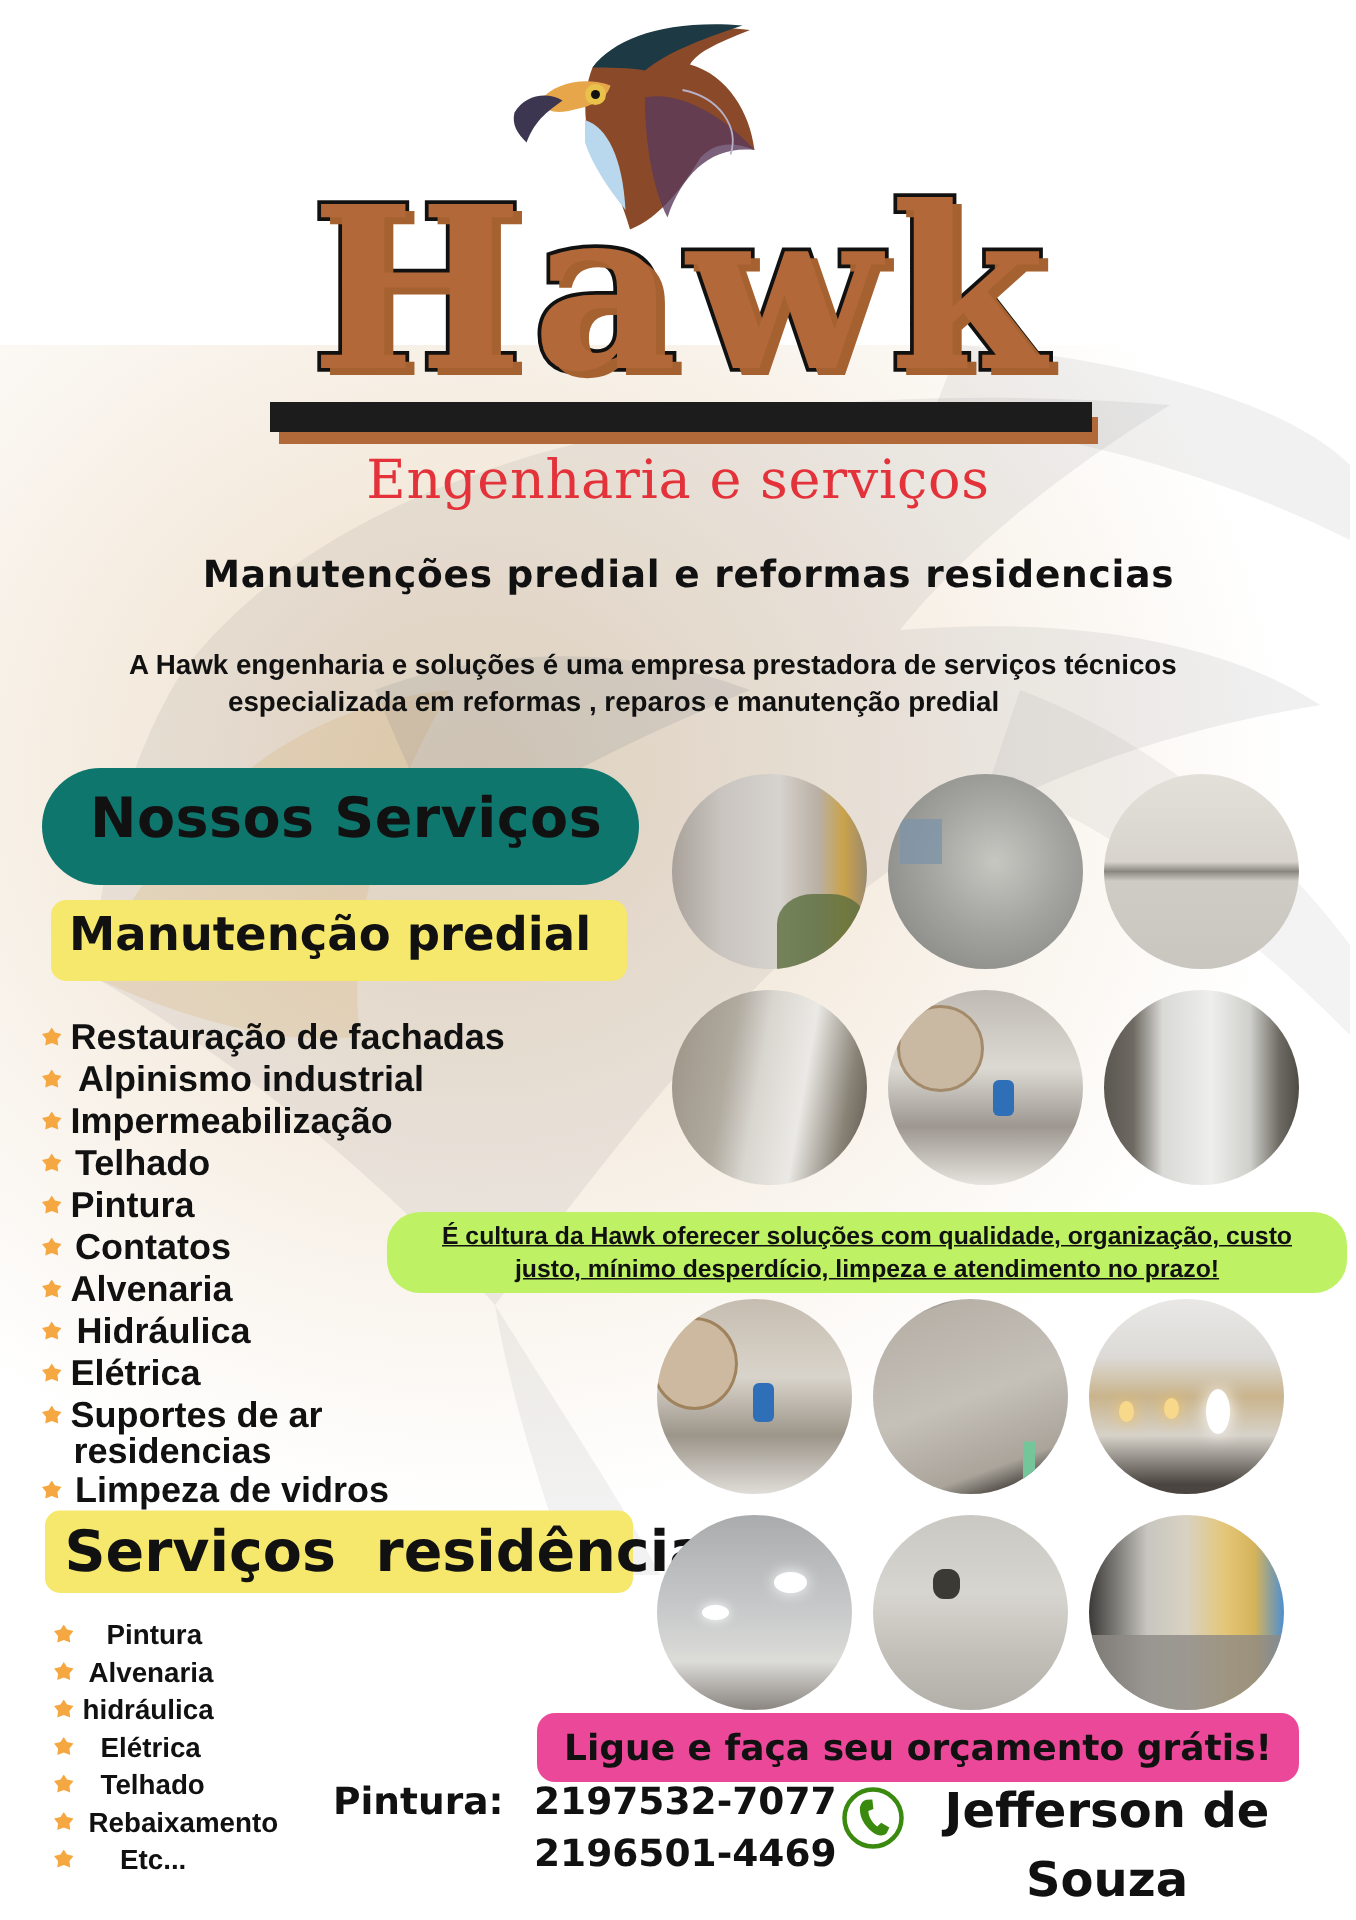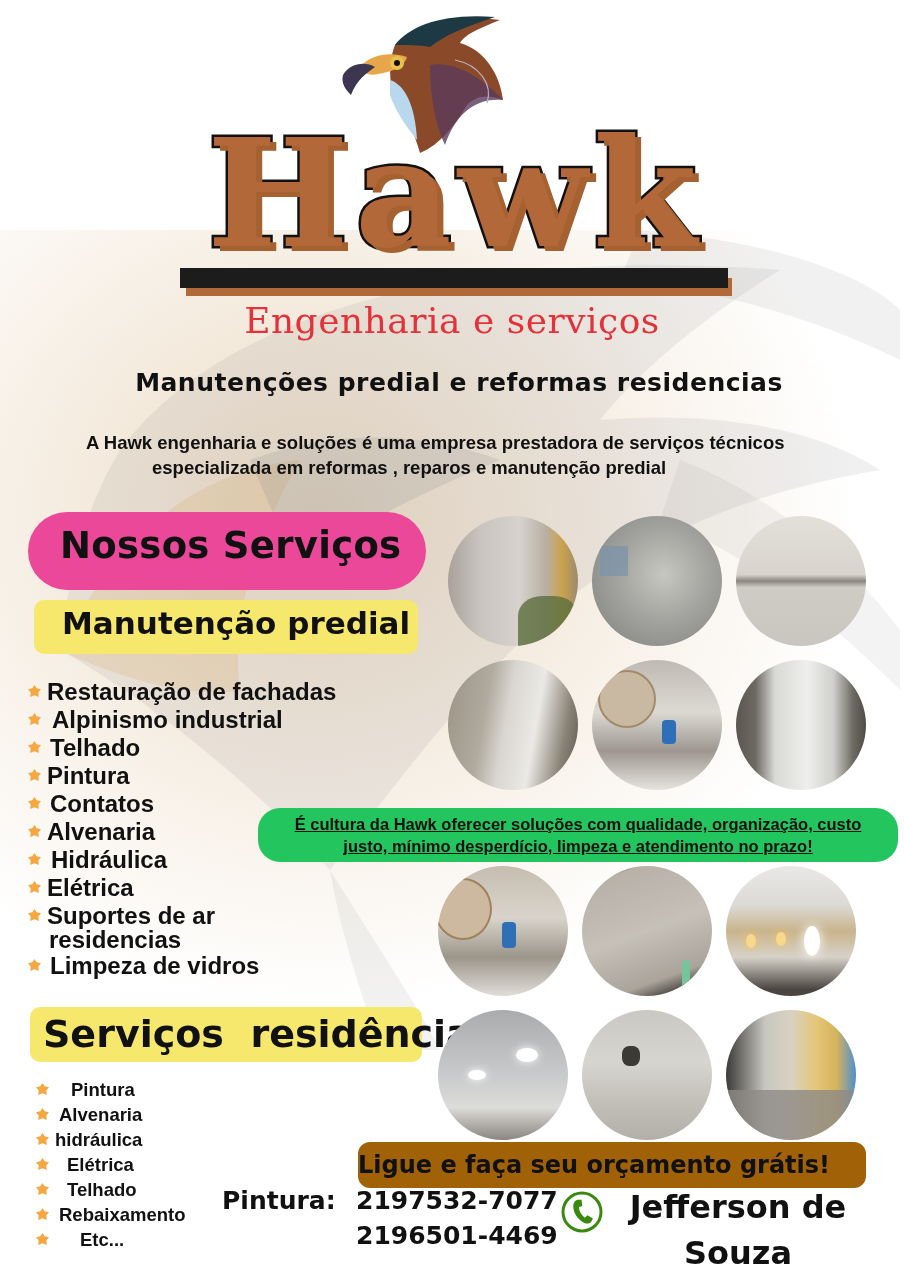--- a/index.html
+++ b/index.html
@@ -30,44 +30,44 @@
   .subtitle { left: 0; top: 300px; width: 904px; text-align: center; font-family: "DejaVu Serif", serif; font-size: 36px; color: #e3323a; letter-spacing: 0.5px; }
 
   .headline { left: 0; top: 368px; width: 904px; text-align: center; font-family: "DejaVu Sans", sans-serif; font-weight: bold; font-size: 25px; text-decoration: underline; text-underline-offset: 5px; text-decoration-thickness: 2px; color: #111; letter-spacing: 0.5px; }
   .headline span { display: inline-block; padding-left: 14px; }
 
   .intro { left: 80px; top: 430px; width: 800px; font-family: "Liberation Sans", sans-serif; font-weight: bold; font-size: 18.5px; line-height: 25px; color: #111; }
   .intro .l1 { padding-left: 6px; }
   .intro .l2 { padding-left: 72px; }
 
   
-  .pill-gray { left: 28px; top: 512px; width: 398px; height: 78px; background: #ec4899; border-radius: 40px; }
+  .pill-gray { left: 28px; top: 512px; width: 398px; height: 78px; background: #0f766e; border-radius: 40px; }
   .pill-gray span { display: block; padding: 12px 0 0 32px; font-family: "DejaVu Sans", sans-serif; font-weight: bold; font-size: 37px; color: #111; letter-spacing: 0.3px; }
   .pill-yellow1 { left: 34px; top: 600px; width: 384px; height: 54px; background: #f6e86c; border-radius: 10px; }
-  .pill-yellow1 span { display: block; padding: 5px 0 0 28px; font-family: "DejaVu Sans", sans-serif; font-weight: bold; font-size: 31px; color: #111; }
+  .pill-yellow1 span { display: block; padding: 5px 0 0 12px; font-family: "DejaVu Sans", sans-serif; font-weight: bold; font-size: 31px; color: #111; }
 
   .svc-list { left: 28px; top: 680px; width: 300px; }
   .svc-item { display: flex; align-items: flex-start; height: 28px; font-family: "Liberation Sans", sans-serif; font-weight: bold; font-size: 24px; line-height: 24px; color: #111; }
   .svc-item .txt { white-space: nowrap; }
   .svc-item.tall { height: 50px; }
   .bullet { flex: 0 0 auto; width: 13px; height: 13px; margin: 5px 6px 0 0; }
 
   .pill-yellow2 { left: 30px; top: 1007px; width: 392px; height: 55px; background: #f6e86c; border-radius: 10px; }
   .pill-yellow2 span { display: block; padding: 5px 0 0 13px; font-family: "DejaVu Sans", sans-serif; font-weight: bold; font-size: 38px; color: #111; white-space: pre; }
 
   .res-list { left: 36px; top: 1078px; width: 200px; }
   .res-list .svc-item { height: 25px; font-size: 18.5px; }
 
   
   .photo { border-radius: 50%; overflow: hidden; }
 
   
-  .quote { left: 258px; top: 808px; width: 640px; height: 54px; background: #22c55e; border-radius: 22px; text-align: center; font-family: "Liberation Sans", sans-serif; font-weight: bold; font-size: 16.5px; line-height: 22px; color: #111; text-decoration: underline; padding-top: 5px; }
-
-  .cta { left: 358px; top: 1142px; width: 508px; height: 46px; background: #a16207; border-radius: 12px; font-family: "DejaVu Sans", sans-serif; font-weight: bold; font-size: 24px; line-height: 46px; color: #111; }
+  .quote { left: 258px; top: 808px; width: 640px; height: 54px; background: #bef264; border-radius: 22px; text-align: center; font-family: "Liberation Sans", sans-serif; font-weight: bold; font-size: 16.5px; line-height: 22px; color: #111; text-decoration: underline; padding-top: 5px; }
+
+  .cta { left: 358px; top: 1142px; width: 508px; height: 46px; background: #ec4899; border-radius: 12px; text-align: center; font-family: "DejaVu Sans", sans-serif; font-weight: bold; font-size: 24px; line-height: 46px; color: #111; }
 
   .contacts-label { left: 222px; top: 1186px; font-family: "DejaVu Sans", sans-serif; font-weight: bold; font-size: 25px; color: #111; }
   .phone1 { left: 356px; top: 1186px; font-family: "DejaVu Sans", sans-serif; font-weight: bold; font-size: 25px; color: #111; }
   .phone2 { left: 356px; top: 1221px; font-family: "DejaVu Sans", sans-serif; font-weight: bold; font-size: 25px; color: #111; }
   .phone-icon { left: 560px; top: 1190px; width: 44px; height: 44px; }
   .person { left: 620px; top: 1184px; width: 236px; text-align: center; font-family: "DejaVu Sans", sans-serif; font-weight: bold; font-size: 32px; line-height: 46px; color: #111; }
 </style>
 </head>
 <body>
 
@@ -131,20 +131,26 @@
   <div class="svc-item">
       <svg class="bullet" viewBox="0 0 12 12">
         <polygon points="6,0 8,3 12,4 9.5,7 10,11 6,9.5 2,11 2.5,7 0,4 4,3" fill="#f5a742"></polygon>
       </svg>
       <span class="txt" style="padding-left:5px">Alpinismo industrial</span>
     </div>
   <div class="svc-item">
       <svg class="bullet" viewBox="0 0 12 12">
         <polygon points="6,0 8,3 12,4 9.5,7 10,11 6,9.5 2,11 2.5,7 0,4 4,3" fill="#f5a742"></polygon>
       </svg>
+      <span class="txt">Impermeabilização</span>
+    </div>
+  <div class="svc-item">
+      <svg class="bullet" viewBox="0 0 12 12">
+        <polygon points="6,0 8,3 12,4 9.5,7 10,11 6,9.5 2,11 2.5,7 0,4 4,3" fill="#f5a742"></polygon>
+      </svg>
       <span class="txt" style="padding-left:3px">Telhado</span>
     </div>
   <div class="svc-item">
       <svg class="bullet" viewBox="0 0 12 12">
         <polygon points="6,0 8,3 12,4 9.5,7 10,11 6,9.5 2,11 2.5,7 0,4 4,3" fill="#f5a742"></polygon>
       </svg>
       <span class="txt">Pintura</span>
     </div>
   <div class="svc-item">
       <svg class="bullet" viewBox="0 0 12 12">

